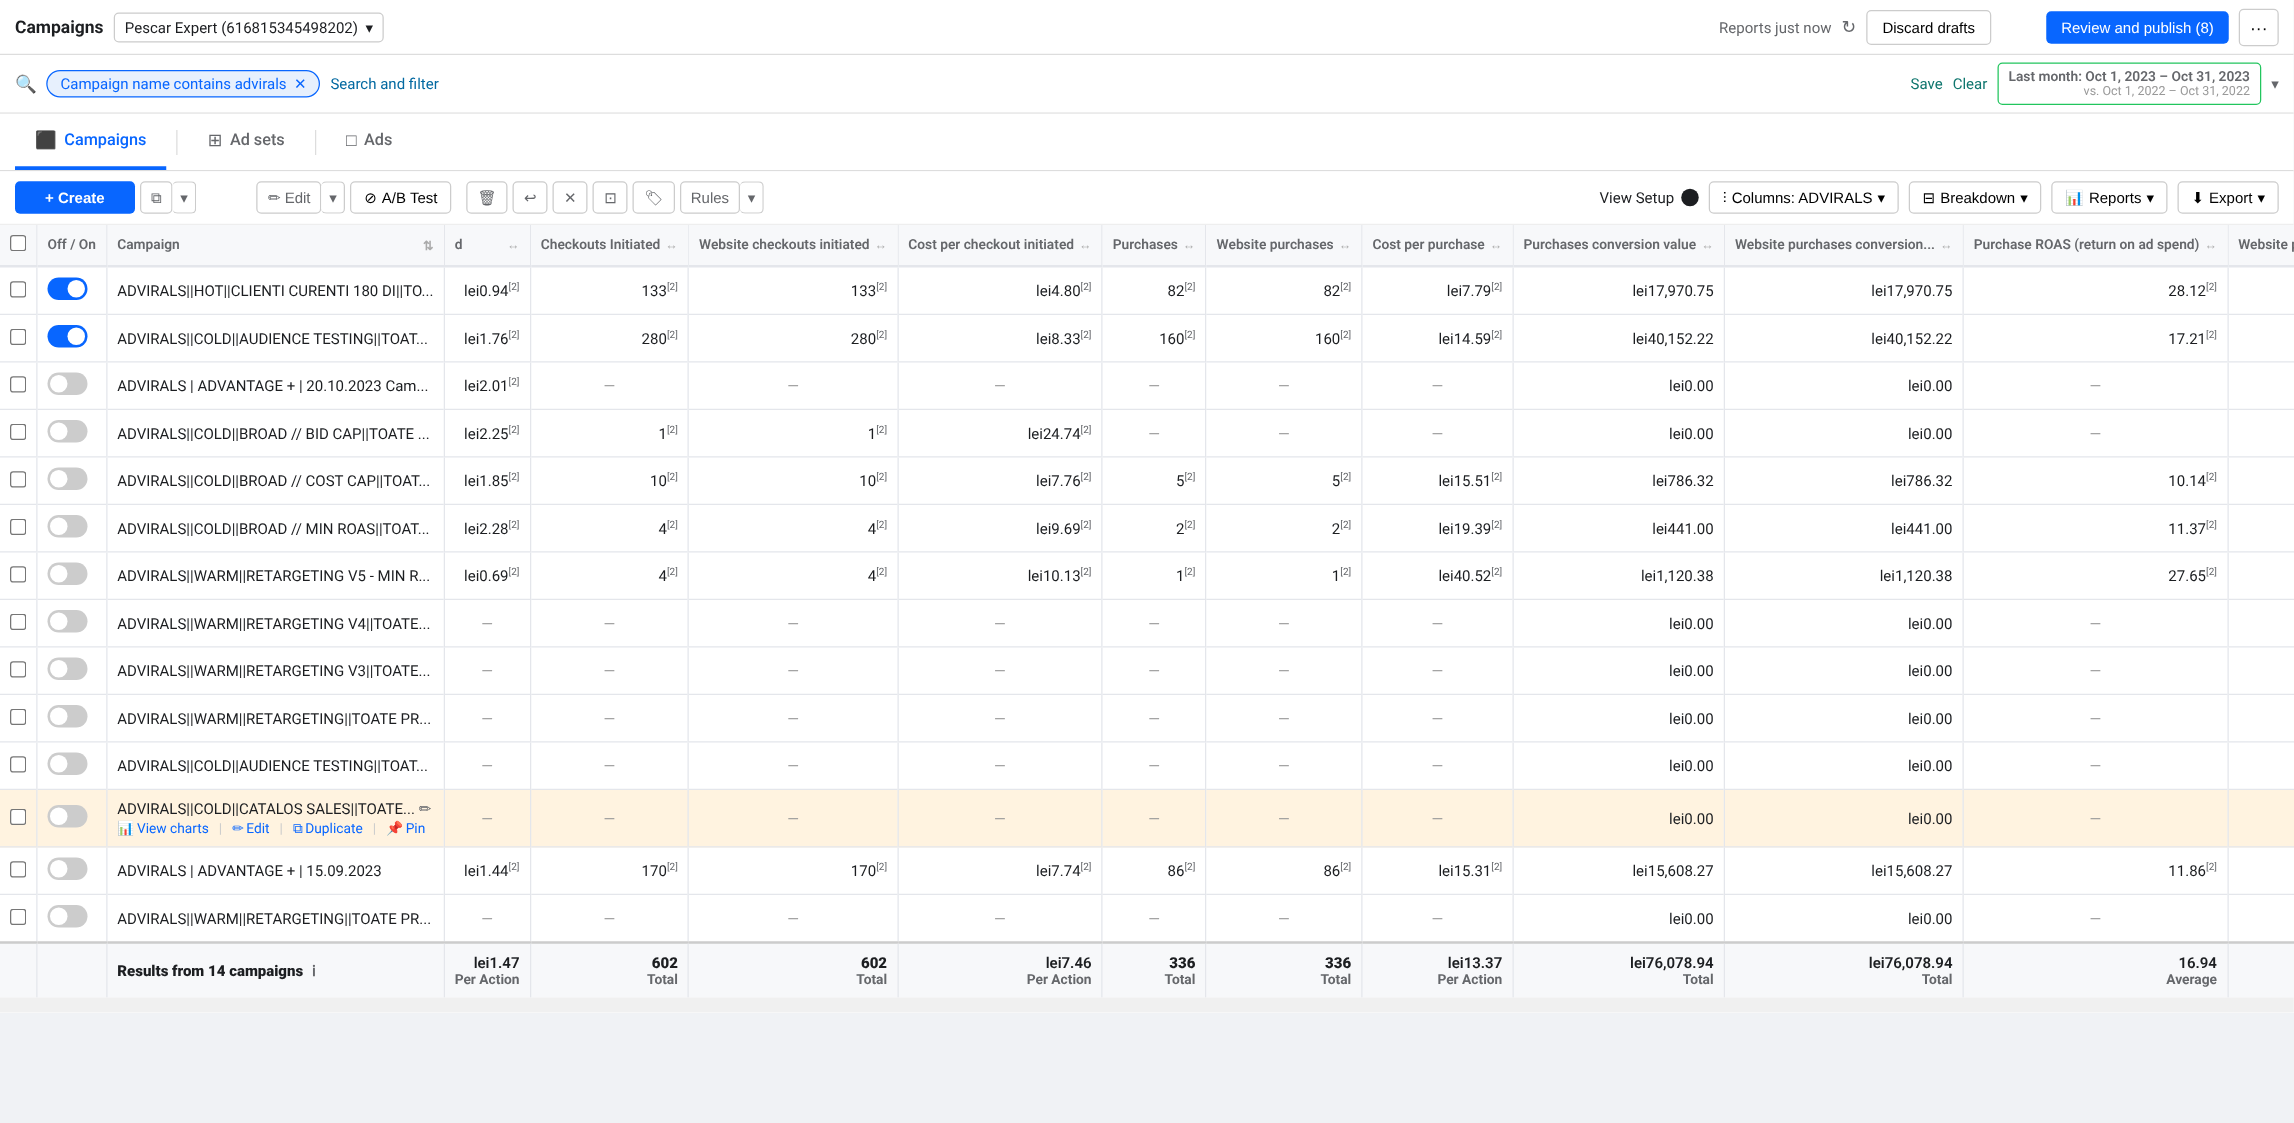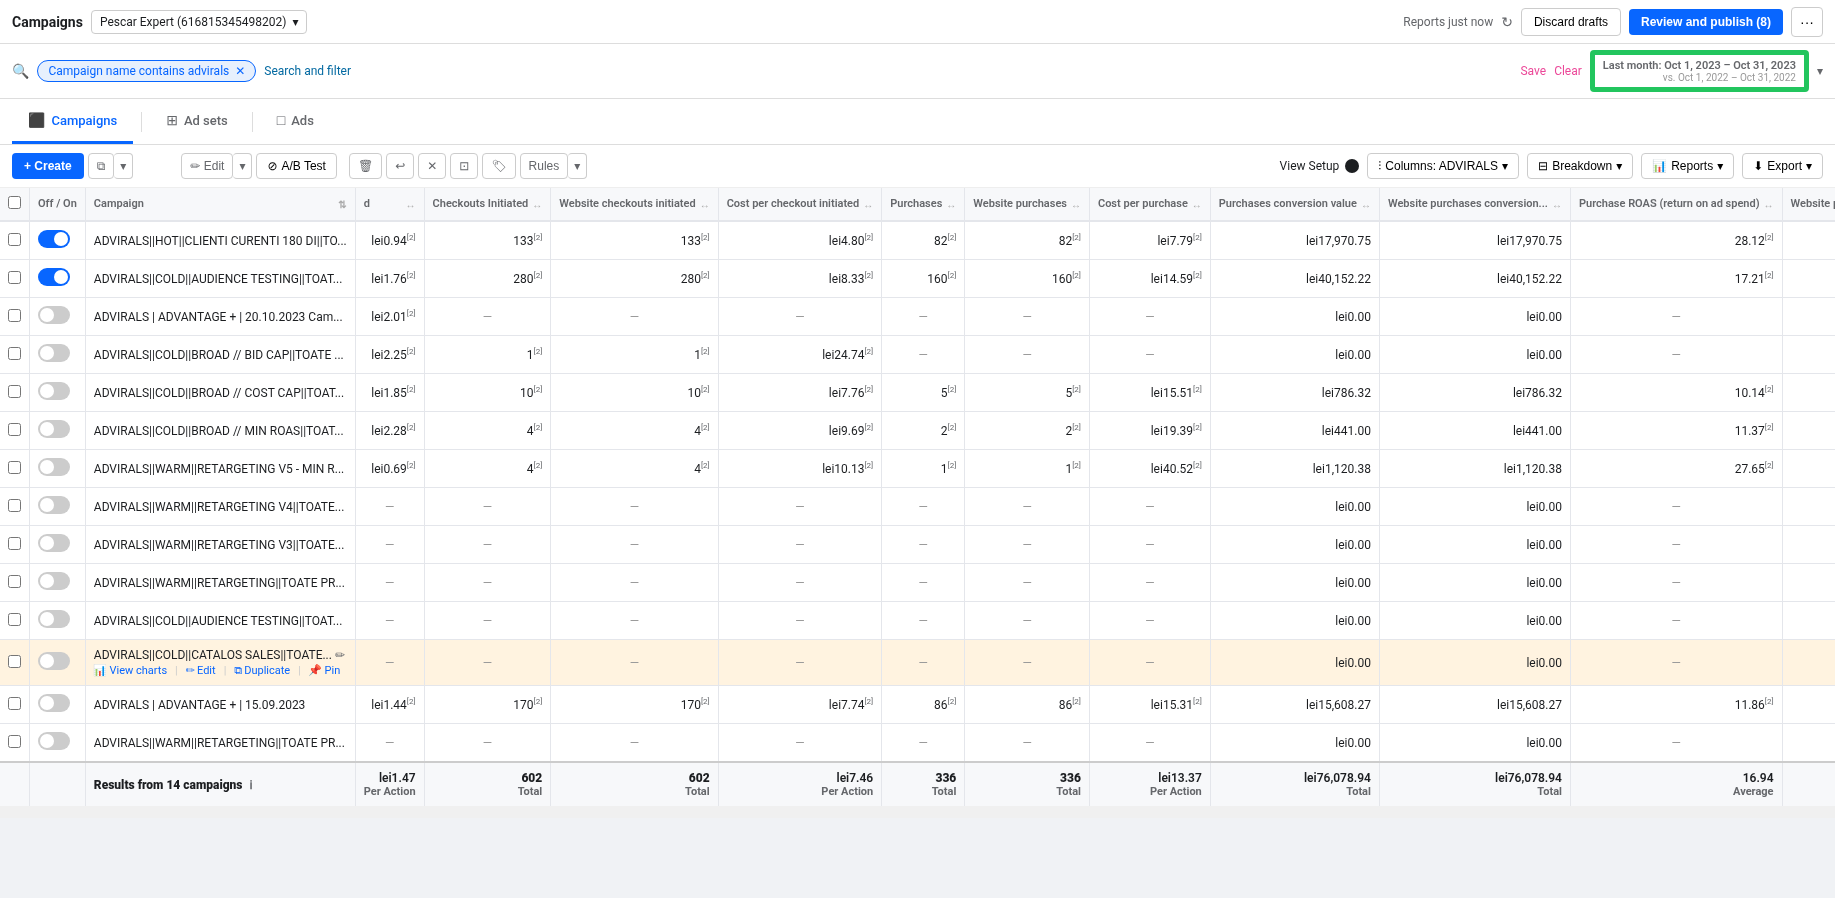--- a/index.html
+++ b/index.html
@@ -5,42 +5,42 @@
     * { box-sizing: border-box; margin: 0; padding: 0; }
     body { font-family: -apple-system, BlinkMacSystemFont, 'Segoe UI', Roboto, sans-serif; font-size: 12px; background: #f0f2f5; color: #1c1e21; overflow-x: hidden; }
     
     
     .top-nav { display: flex; align-items: center; background: #fff; border-bottom: 1px solid #ddd; padding: 0 12px; height: 44px; gap: 8px; }
     .campaign-selector { display: flex; align-items: center; border: 1px solid #ccc; border-radius: 4px; padding: 4px 8px; background: #fff; cursor: pointer; gap: 6px; font-size: 12px; }
     .top-nav-right { margin-left: auto; display: flex; align-items: center; gap: 8px; }
     .updated-text { font-size: 12px; color: #65676b; }
     .refresh-icon { cursor: pointer; color: #65676b; font-size: 14px; }
     .discard-btn { border: 1px solid #ccc; background: #fff; border-radius: 4px; padding: 6px 12px; cursor: pointer; font-size: 12px; }
-    .review-btn { background: #0866ff; color: #fff; border: none; border-radius: 4px; padding: 6px 12px; cursor: pointer; font-size: 12px; font-weight: 700; }
+    .review-btn { background: #0866ff; color: #fff; border: none; border-radius: 4px; padding: 6px 12px; cursor: pointer; font-size: 12px; font-weight: 400; margin-left: 36px; }
     .more-btn { border: 1px solid #ccc; background: #fff; border-radius: 4px; padding: 6px 8px; cursor: pointer; font-size: 14px; }
 
     
     .filter-bar { display: flex; align-items: center; background: #fff; border-bottom: 1px solid #ddd; padding: 6px 12px; gap: 8px; }
     .search-icon-sm { color: #65676b; font-size: 14px; }
     .filter-tag { display: flex; align-items: center; background: #e7f0fd; border: 1px solid #0866ff; border-radius: 20px; padding: 3px 10px; font-size: 12px; color: #0866ff; gap: 6px; }
     .filter-tag .close { cursor: pointer; color: #0866ff; }
     .filter-bar-right { margin-left: auto; display: flex; align-items: center; gap: 8px; }
-    .save-link { color: #ec4899; cursor: pointer; font-size: 12px; }
-    .date-range { font-size: 11px; color: #65676b; text-align: right; cursor: pointer; border: 5px solid #22c55e; border-radius: 4px; padding: 4px 8px; background: #fff; }
+    .save-link { color: #0f766e; cursor: pointer; font-size: 12px; }
+    .date-range { font-size: 11px; color: #65676b; text-align: right; cursor: pointer; border: 1px solid #22c55e; border-radius: 4px; padding: 4px 8px; background: #fff; }
 
     
     .tab-bar { display: flex; align-items: center; background: #fff; border-bottom: 1px solid #ddd; padding: 0 12px; height: 46px; }
     .tab-item { display: flex; align-items: center; gap: 6px; padding: 0 16px; height: 100%; border-bottom: 3px solid transparent; cursor: pointer; font-size: 13px; color: #65676b; font-weight: 500; }
     .tab-item.active { color: #0866ff; border-bottom-color: #0866ff; }
     .tab-icon { font-size: 14px; }
     .tab-separator { width: 1px; height: 20px; background: #ddd; margin: 0 8px; }
 
     
     .toolbar { display: flex; align-items: center; background: #fff; padding: 8px 12px; border-bottom: 1px solid #eee; gap: 4px; }
-    .btn-create { background: #0866ff; color: #fff; border: none; border-radius: 4px; padding: 6px 12px; cursor: pointer; font-size: 12px; font-weight: 600; display: flex; align-items: center; gap: 4px; }
+    .btn-create { background: #0866ff; color: #fff; border: none; border-radius: 4px; padding: 6px 24px; cursor: pointer; font-size: 12px; font-weight: 600; display: flex; align-items: center; gap: 4px; }
     .btn-icon { border: 1px solid #ccc; background: #fff; border-radius: 4px; padding: 5px 8px; cursor: pointer; font-size: 12px; color: #65676b; }
     .btn-icon-dropdown { border: 1px solid #ccc; background: #fff; border-radius: 4px; padding: 5px 6px; cursor: pointer; font-size: 12px; color: #65676b; border-left: none; }
     .btn-ab { border: 1px solid #ccc; background: #fff; border-radius: 4px; padding: 5px 10px; cursor: pointer; font-size: 12px; display: flex; align-items: center; gap: 4px; }
     .toolbar-actions { display: flex; align-items: center; gap: 4px; margin-left: 8px; }
     .toolbar-right { margin-left: auto; display: flex; align-items: center; gap: 8px; }
     .view-setup { display: flex; align-items: center; gap: 6px; font-size: 12px; cursor: pointer; }
     .view-setup-dot { width: 14px; height: 14px; background: #1c1e21; border-radius: 50%; }
     .columns-btn, .breakdown-btn, .reports-btn, .export-btn { display: flex; align-items: center; gap: 4px; border: 1px solid #ccc; background: #fff; border-radius: 4px; padding: 5px 10px; cursor: pointer; font-size: 12px; }
 
     

